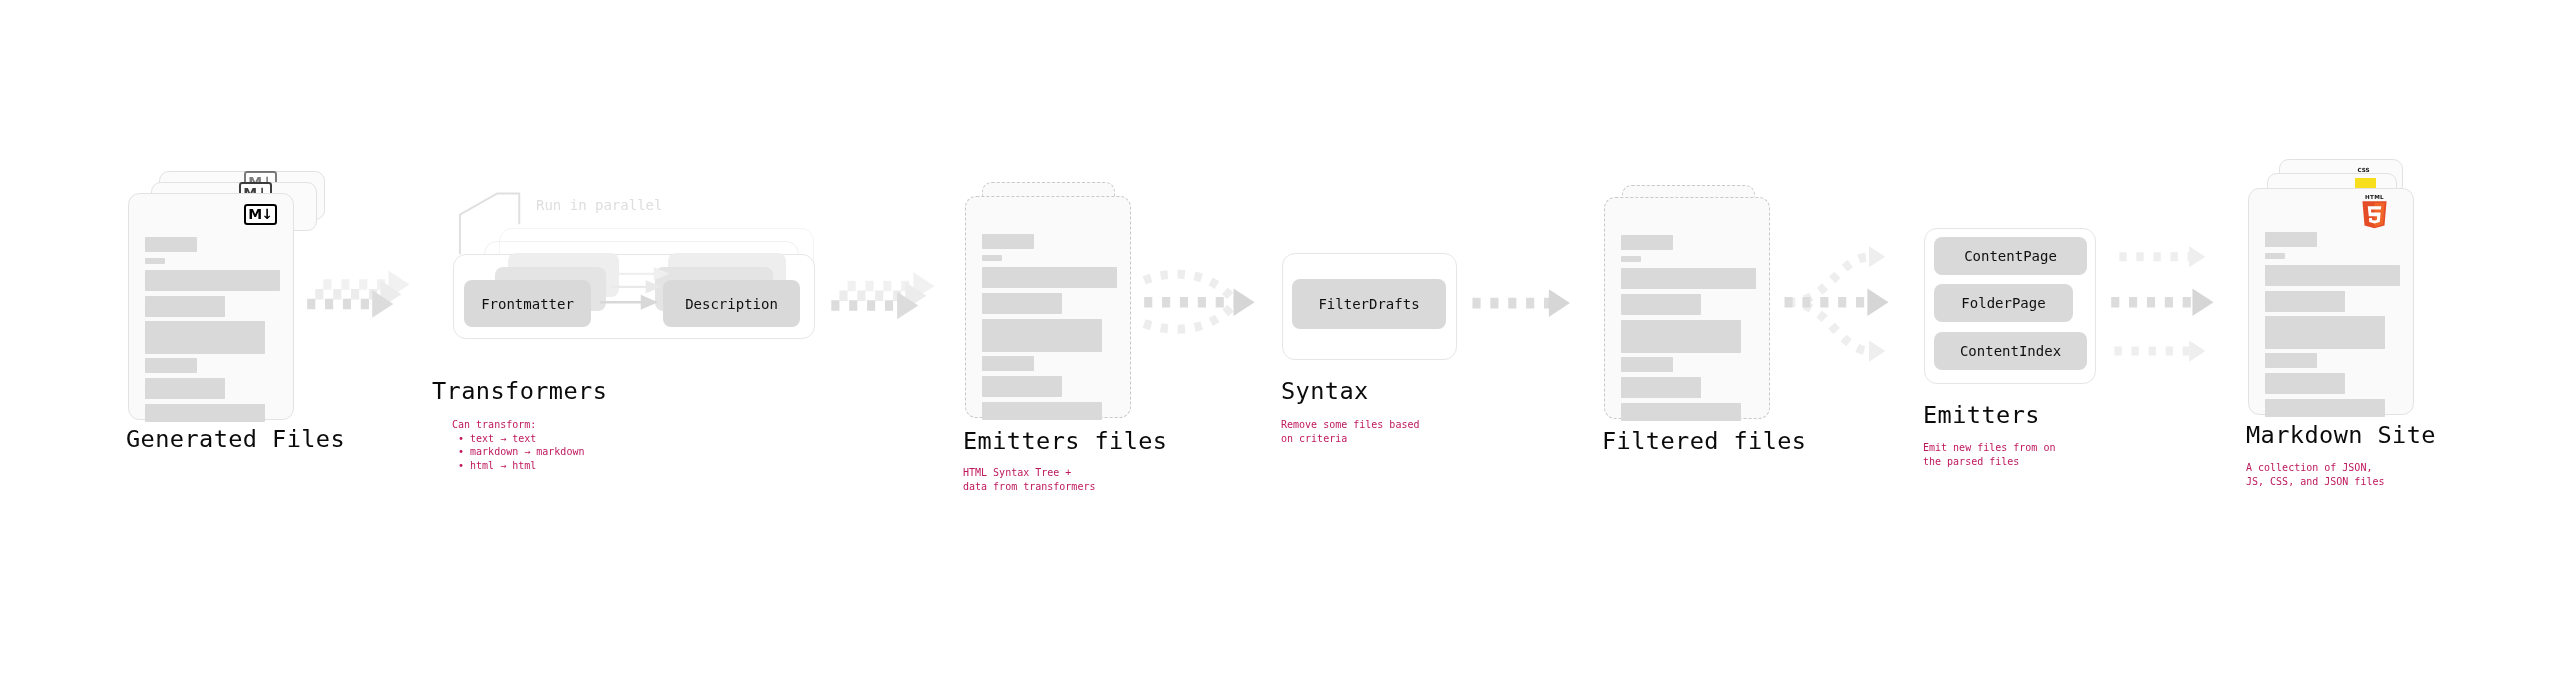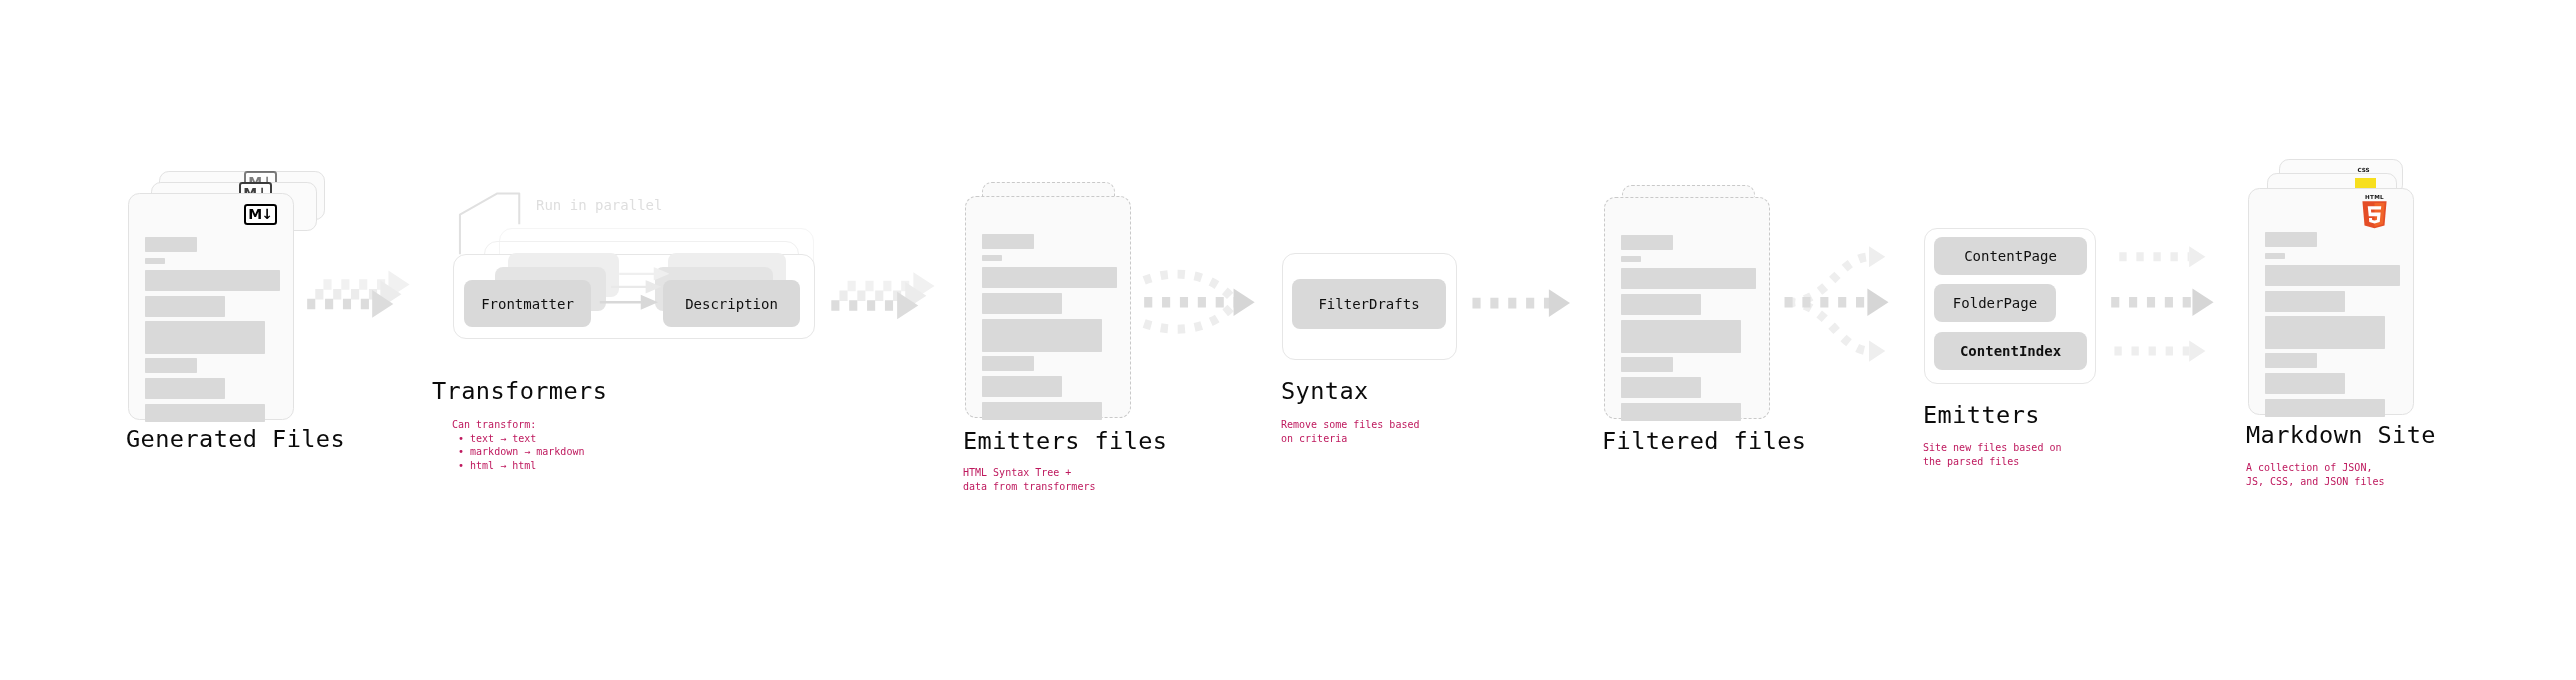--- a/index.html
+++ b/index.html
@@ -217,25 +217,25 @@
       <div class="bar" style="left:16.3px; top:205px; width:120px; height:18px;"></div>
     </div>
 
     <div class="stage-title" style="left:1602px; top:427px;">Filtered files</div>
   </div>
 
   <div>
     <div class="panel" style="left:1924px; top:228px; width:172px; height:156px;"></div>
 
     <div class="chip" style="left:1934px; top:237px; width:153px; height:38px;">ContentPage</div>
-    <div class="chip" style="left:1934px; top:284px; width:122px; height:38px;">FolderPage</div>
-    <div class="chip" style="left:1934px; top:332px; width:153px; height:38px;font-weight:bold;">ContentIndex</div>
+    <div class="chip" style="left:1934px; top:284px; width:139px; height:38px;">FolderPage</div>
+    <div class="chip" style="left:1934px; top:332px; width:153px; height:38px;">ContentIndex</div>
 
     <div class="stage-title" style="left:1923px; top:401px;">Emitters</div>
-    <div class="stage-sub" style="left:1923px; top:441px;">Site new files based on
+    <div class="stage-sub" style="left:1923px; top:441px;">Emit new files from on
 the parsed files</div>
   </div>
 
   <div>
 
     <div class="filecard ghost" style="left:2279px; top:159px; width:124px; height:36px; border-radius:9.8px;"></div>
     <svg class="abs" style="left:2353px; top:165px;" width="21" height="14.6" viewBox="0 0 26 18">
       <rect x="0" y="11" width="26" height="3" fill="#264de4"></rect>
       <text x="13" y="9" text-anchor="middle" font-family="DejaVu Sans, sans-serif" font-size="7" font-weight="bold" fill="#111">CSS</text>
     </svg>

